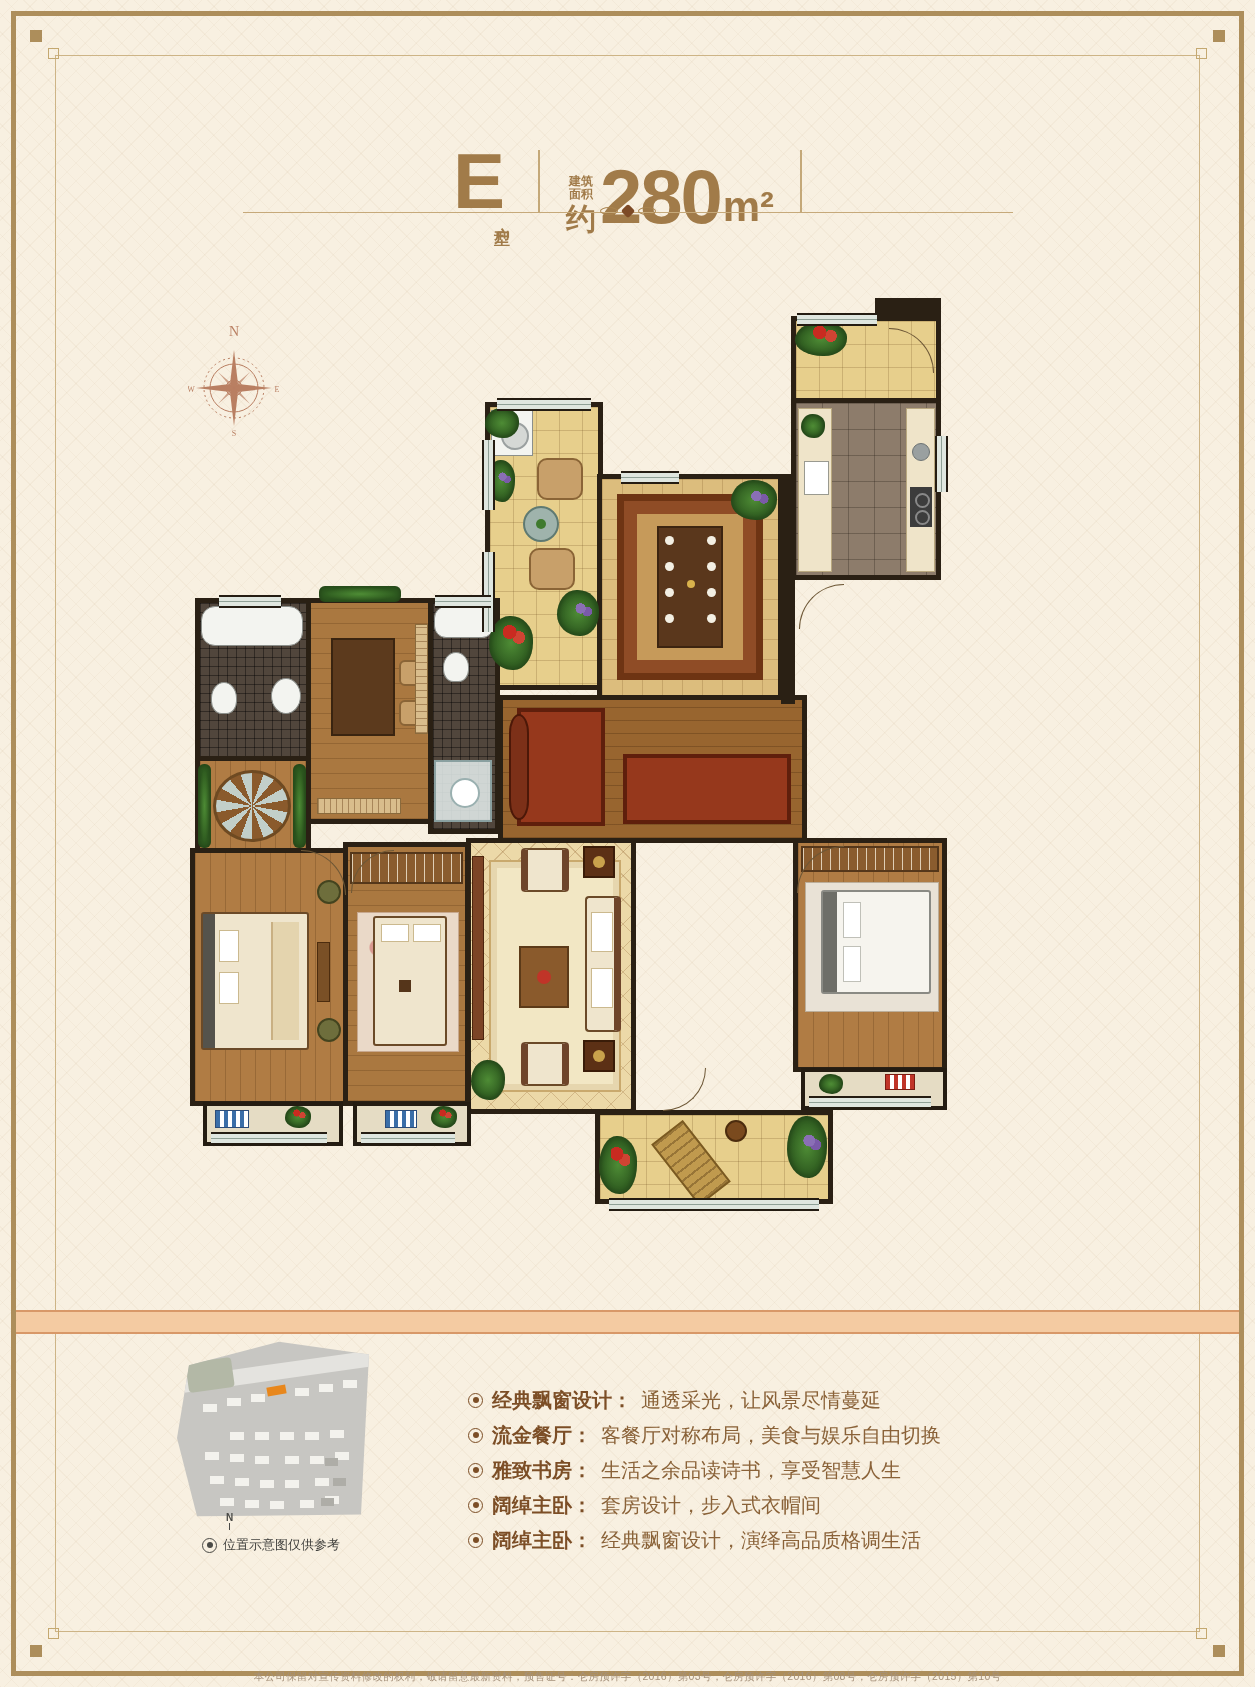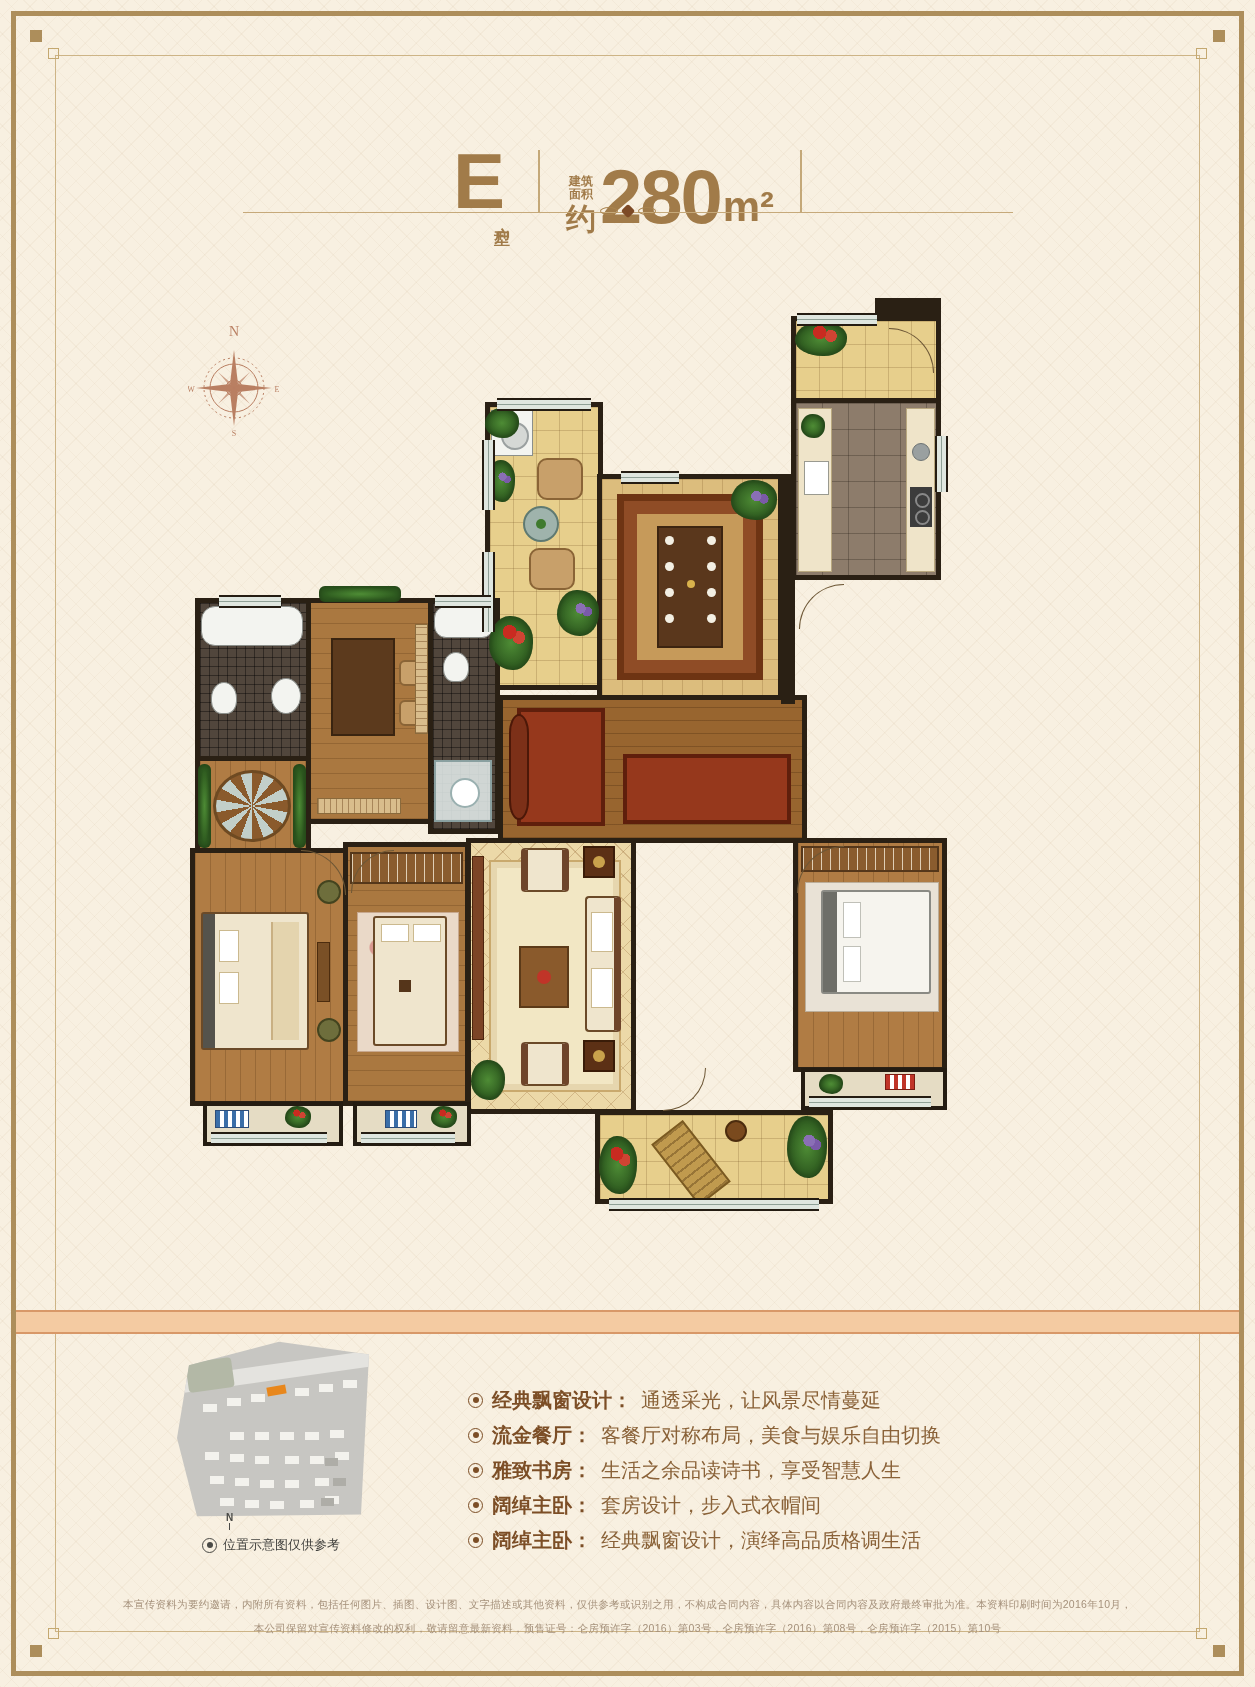--- a/index.html
+++ b/index.html
@@ -359,16 +359,15 @@
       <span class="feat-title">阔绰主卧：</span>
       <span class="feat-desc">套房设计，步入式衣帽间</span>
     </div>
     <div class="feat-row">
       <span class="feat-icon"></span>
       <span class="feat-title">阔绰主卧：</span>
       <span class="feat-desc">经典飘窗设计，演绎高品质格调生活</span>
     </div>
   </div>
 
-  <div class="disc" style="top:1598px;">本宣传资料为要约邀请，内附所有资料，包括任何图片、插图、设计图、文字描述或其他资料，仅供参考或识别之用，不构成合同内容，具体内容以合同内容及政府最终审批为准。本资料印刷时间为2016年10月，</div>
-  <div class="disc" style="top:1622px;">本公司保留对宣传资料修改的权利，敬请留意最新资料，预售证号：仑房预许字（2016）第03号，仑房预许字（2016）第08号，仑房预许字（2015）第10号</div>
+  <div class="disc" style="top:1670px;">本公司保留对宣传资料修改的权利，敬请留意最新资料，预售证号：仑房预许字（2016）第03号，仑房预许字（2016）第08号，仑房预许字（2015）第10号</div>
 
 </div>
 
 </body></html>

